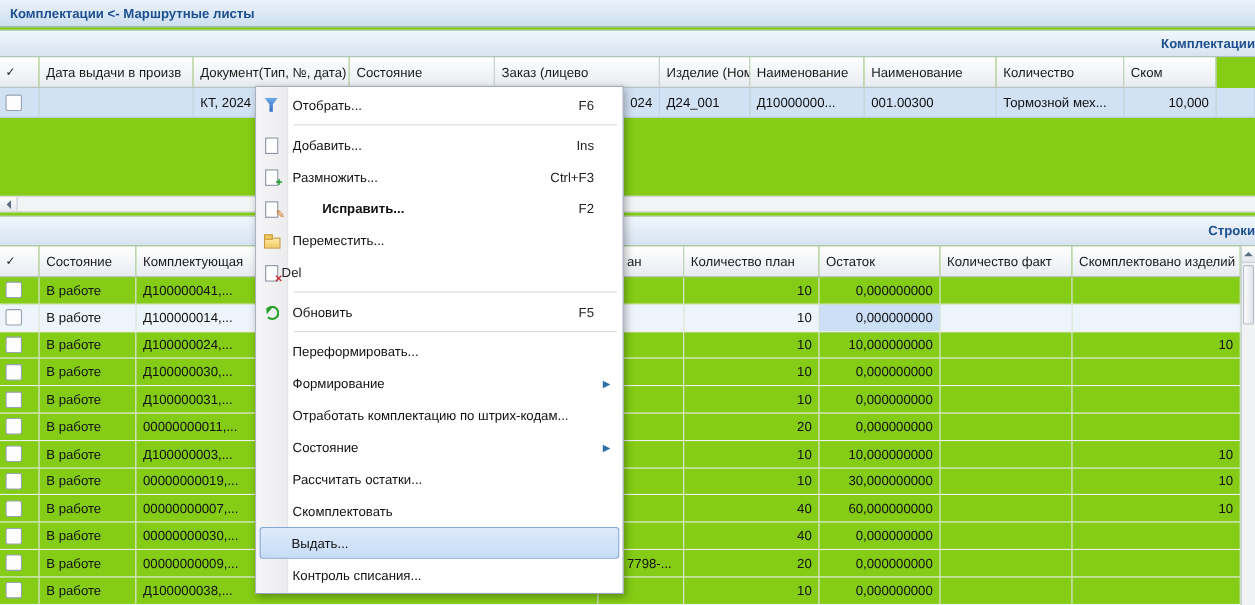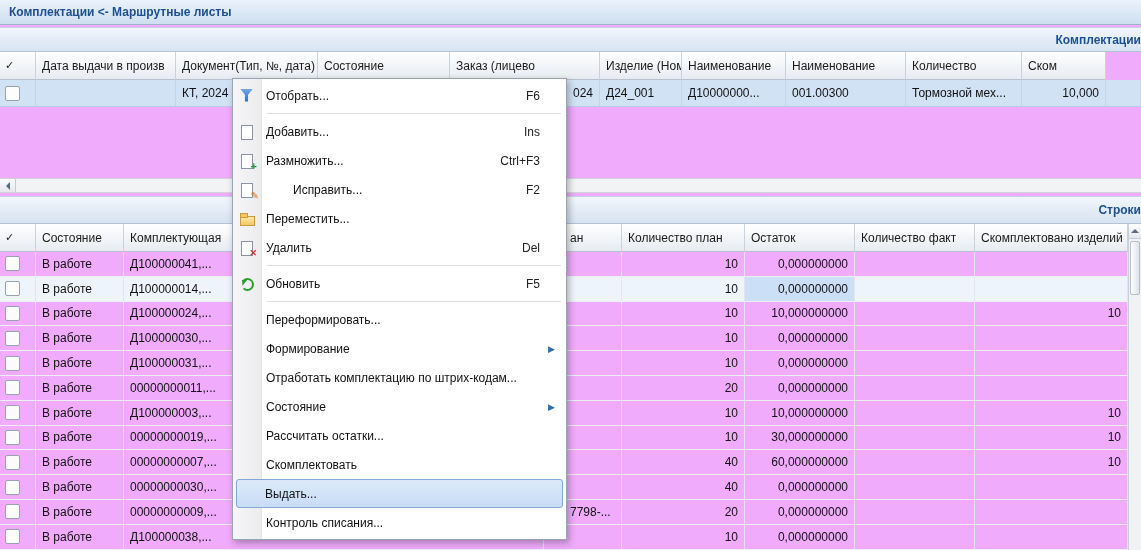--- a/index.html
+++ b/index.html
@@ -1,16 +1,16 @@
 <!DOCTYPE html>
 <html><head>
 <meta charset="utf-8">
 <style>
   html,body{margin:0;padding:0;background:#fff;}
-  .screen{position:relative;width:1141px;height:550px;overflow:hidden;background:#f0abfc;
+  .screen{position:relative;width:1141px;height:550px;overflow:hidden;background:#84cc16;
           font-family:"Liberation Sans", sans-serif;font-size:12px;color:#111;}
 
   
   .crumb{position:absolute;left:0;top:0;width:100%;height:25px;
          background:linear-gradient(#eaf2fb,#cddff0);border-bottom:1px solid #9fb4cc;
          display:flex;align-items:center;padding-left:9px;box-sizing:border-box;}
   .crumb span{font-weight:bold;color:#1d4f91;}
 
   
   .sec-bar{position:absolute;left:0;width:100%;height:25px;
@@ -68,21 +68,21 @@
 
   
   .ctx{position:absolute;left:232px;top:78px;width:335px;background:#fff;
        border:1px solid #9aa3b2;box-shadow:2px 3px 7px rgba(0,0,0,.3);
        padding:2px 0;z-index:100;box-sizing:border-box;}
   .ctx::before{content:'';position:absolute;left:0;top:0;bottom:0;width:28px;
        background:linear-gradient(90deg,#f6f6f8,#ececef);border-right:1px solid #e3e3e6;}
   .mi{position:relative;height:29px;display:flex;align-items:center;padding:0 6px 0 5px;box-sizing:border-box;}
   .mi-label{flex:1;margin-left:10px;white-space:nowrap;overflow:hidden;}
   .mi-sc{margin-right:8px;color:#222;}
-  .mi.bold .mi-label{font-weight:normal;padding-left:27px;}
+  .mi.bold .mi-label{font-weight:bold;padding-left:27px;}
   .mi.hl{background:linear-gradient(#dceafb,#c7ddf6);border:1px solid #84a7d3;border-radius:3px;margin:0 3px;padding-left:0;}
   .mi-arrow{width:12px;visibility:hidden;font-size:9px;color:#2f6fa8;}
   .mi.sub .mi-arrow{visibility:visible;}
   .mi.sep{height:7px;pointer-events:none;}
   .mi.sep::after{content:'';position:absolute;left:34px;right:5px;top:3px;border-top:1px solid #dcdcdc;}
 
   
   .mi-ic{width:18px;height:16px;flex:0 0 18px;position:relative;}
   .ic-filter::before{content:'';position:absolute;left:2px;top:1px;width:13px;height:13px;
       background:linear-gradient(#6fa7e8,#2f6fc0);
@@ -372,21 +372,20 @@
 
       <div class="mi">
         <span class="mi-ic ic-move"></span>
         <span class="mi-label">Переместить...</span>
         <span class="mi-sc"></span>
         <span class="mi-arrow">▶</span>
       </div>
 
       <div class="mi">
         <span class="mi-ic ic-del"></span>
-        <span class="mi-label">Удалить</span>
         <span class="mi-sc">Del</span>
         <span class="mi-arrow">▶</span>
       </div>
 
       <div class="mi sep">
         
         
         
         
       </div>

